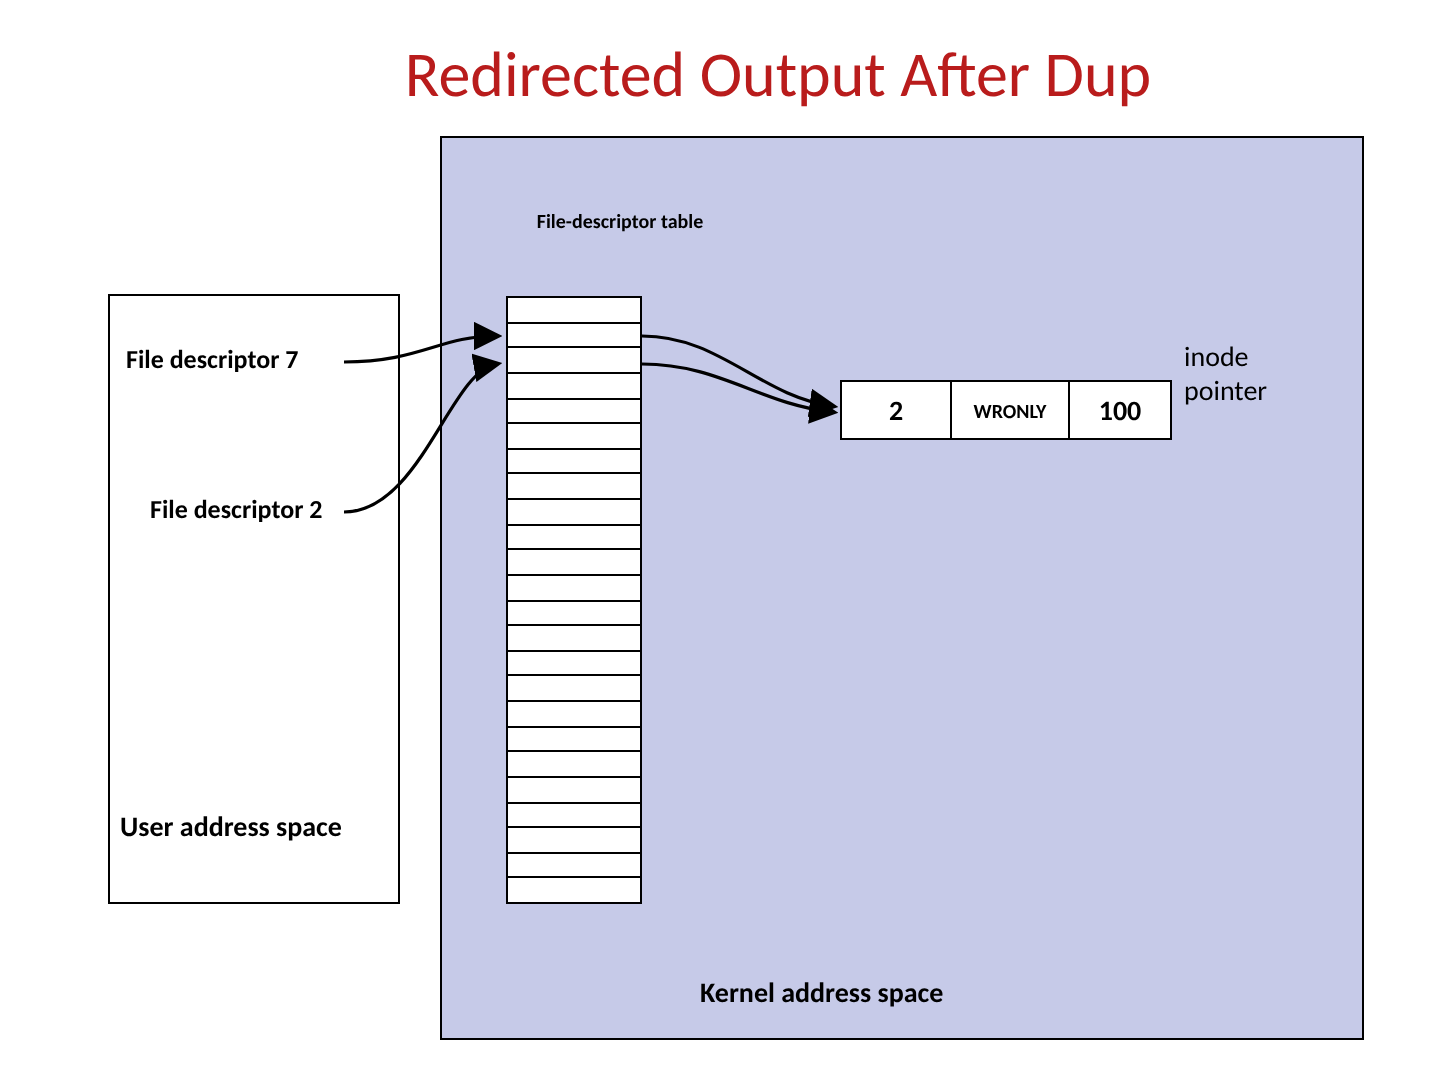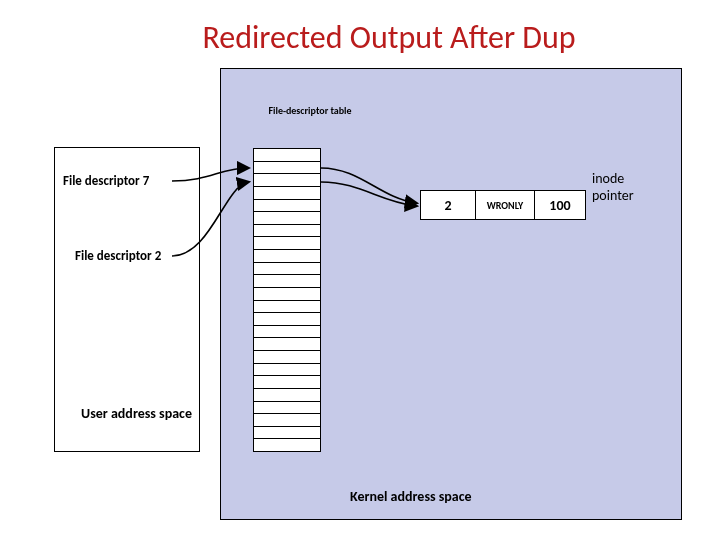--- a/index.html
+++ b/index.html
@@ -104,21 +104,21 @@
     width: 200px;
     font-size: 14px;
     font-weight: bold;
     z-index: 5;
   }
   .user-label {
     position: absolute;
     left: 60px;
     top: 405px;
     width: 132px;
-    text-align: right;
+    text-align: left;
     font-size: 14px;
     font-weight: bold;
     z-index: 5;
   }
   .fd-ptr-label {
     position: absolute;
     font-size: 13px;
     font-weight: bold;
     z-index: 5;
   }

